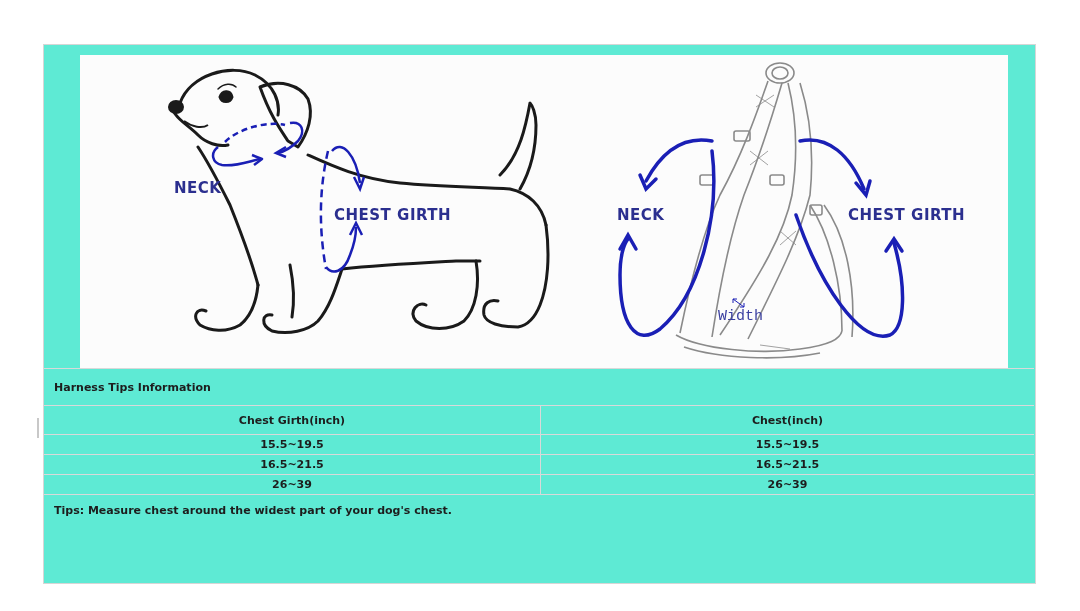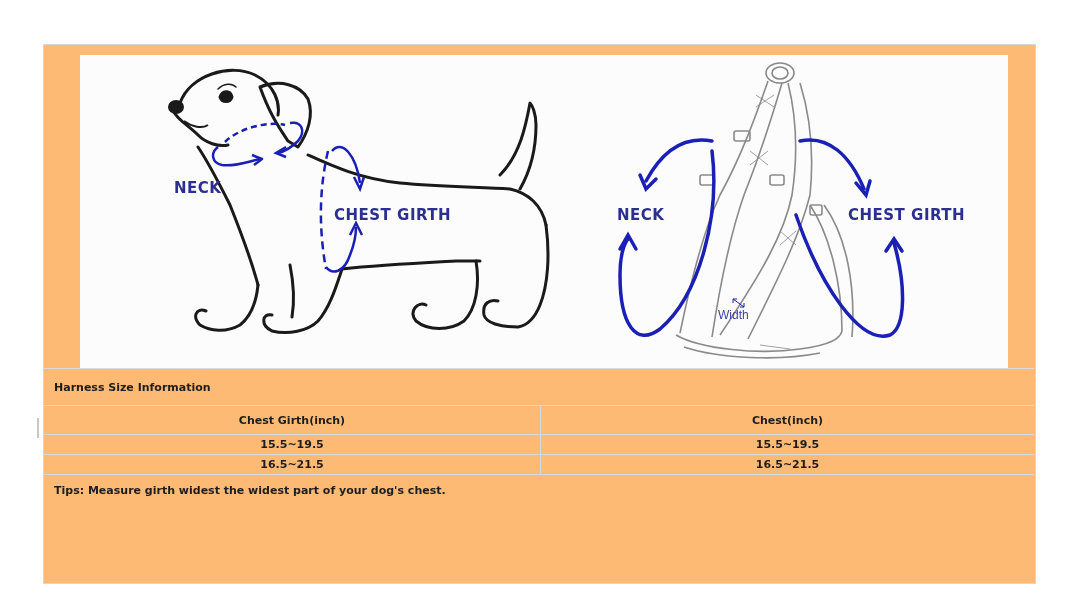--- a/index.html
+++ b/index.html
@@ -1,25 +1,25 @@
 <!DOCTYPE html>
 <html><head>
 <meta charset="utf-8">
 <style>
   html, body { margin:0; padding:0; background:#ffffff; }
   body { width:1080px; height:611px; position:relative; overflow:hidden;
          font-family:"DejaVu Sans", sans-serif; color:#1d1d1d; }
   .sheet { position:absolute; left:43px; top:44px; width:993px; height:540px;
-           border:1.5px solid #d6d6d6; box-sizing:border-box; background:#fdba74; }
+           border:1.5px solid #d6d6d6; box-sizing:border-box; background:#5eead4; }
   .illustration { position:absolute; left:36px; top:10px; width:928px; height:314px; background:#fcfcfc; }
   .illustration svg { position:absolute; left:0; top:0; }
   .lbl { position:absolute; font-family:"DejaVu Sans", sans-serif; font-weight:bold;
          color:#2b2f8f; font-size:15px; letter-spacing:0.5px; }
-  .lbl-small { position:absolute; font-family:Liberation Sans, sans-serif;
-               color:#3a3fa0; font-size:12px; }
+  .lbl-small { position:absolute; font-family:Liberation Mono, monospace;
+               color:#3a3fa0; font-size:15px; }
   .stray { position:absolute; left:37px; top:418px; width:1.5px; height:20px; background:#c8c8c8; }
 
   table.sizes { position:absolute; left:0; top:323px; width:990px; border-collapse:collapse; }
   table.sizes td { border-top:1.5px solid #d9d9d9; font-size:11px; font-weight:bold;
                    text-align:center; padding:0; }
   table.sizes tr.title td { text-align:left; padding-left:10px; height:36px; border-top:1.5px solid #d9d9d9; }
   table.sizes tr.head td { height:28px; }
   table.sizes tr.row td { height:19px; }
   table.sizes tr.tips td { text-align:left; padding-left:10px; height:31px; font-weight:bold; }
   table.sizes td.col-left { border-right:1.5px solid #d9d9d9; width:496px;text-align:center; }
@@ -127,32 +127,36 @@
     <span class="lbl" style="left:94px; top:124px;">NECK</span>
     <span class="lbl" style="left:254px; top:151px;">CHEST GIRTH</span>
     <span class="lbl" style="left:537px; top:151px;">NECK</span>
     <span class="lbl" style="left:768px; top:151px;">CHEST GIRTH</span>
     <span class="lbl-small" style="left:638px; top:253px;">Width</span>
   </div>
 
   <table class="sizes">
     <tbody>
         <tr class="title">
-      <td colspan="2">Harness Size Information</td>
+      <td colspan="2">Harness Tips Information</td>
     </tr>
     <tr class="head">
       <td class="col-left">Chest Girth(inch)</td>
       <td>Chest(inch)</td>
     </tr>
     <tr class="row">
       <td class="col-left">15.5~19.5</td>
       <td>15.5~19.5</td>
     </tr>
     <tr class="row">
       <td class="col-left">16.5~21.5</td>
       <td>16.5~21.5</td>
     </tr>
+    <tr class="row">
+      <td class="col-left">26~39</td>
+      <td>26~39</td>
+    </tr>
     <tr class="tips">
-      <td colspan="2">Tips: Measure girth widest the widest part of your dog's chest.</td>
+      <td colspan="2">Tips: Measure chest around the widest part of your dog's chest.</td>
     </tr>
   </tbody>
     </table>
 </div>
 
 </body></html>

